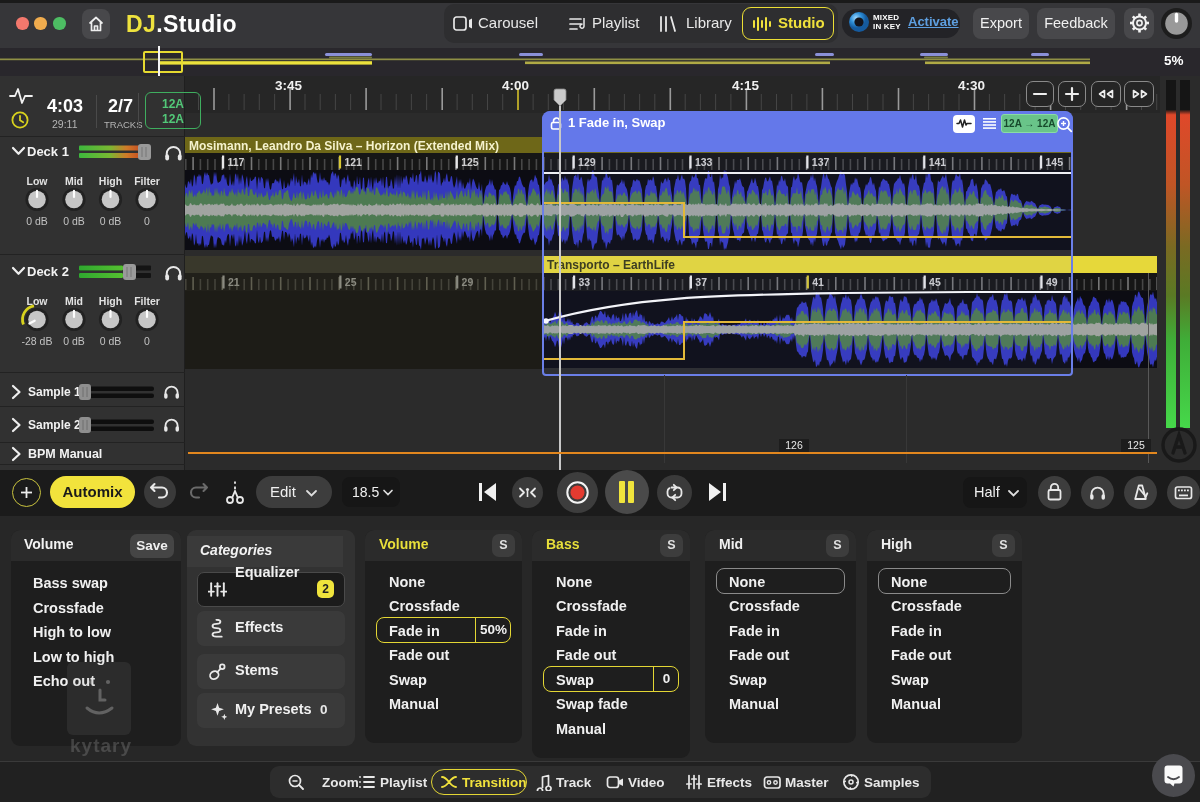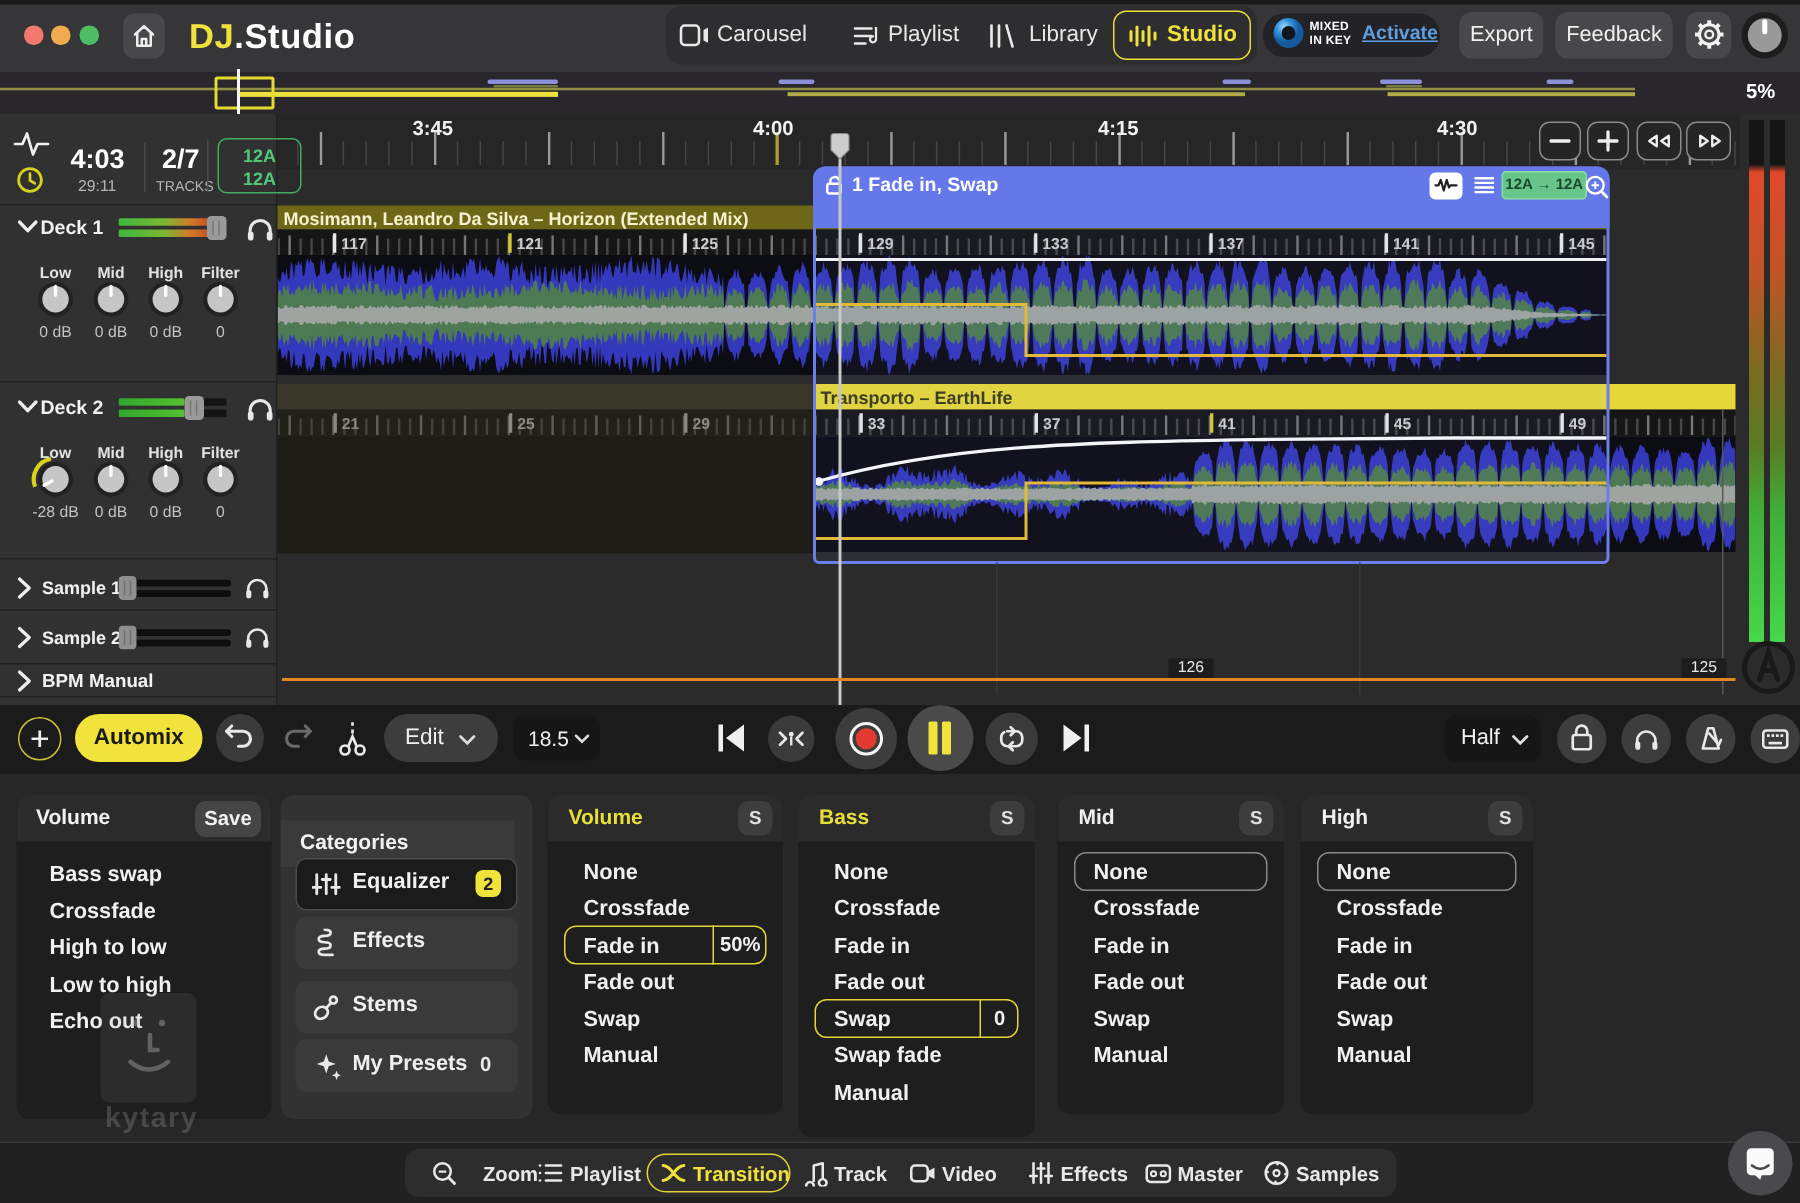--- a/index.html
+++ b/index.html
@@ -843,35 +843,35 @@
           <div class="txt" style="left:13px;top:6px;font-size:14px;font-weight:700;color:#f2f2f2;">Volume</div>
           <div class="abs" style="left:119px;top:3.5px;width:44px;height:24px;background:#454545;border-radius:7px;color:#f0f0f0;font-size:13.5px;font-weight:600;text-align:center;line-height:24px;">Save</div>
         </div>
         <div class="txt" style="left:22px;top:45px;font-size:14.5px;font-weight:600;color:#f0f0f0;">Bass swap</div>
         <div class="txt" style="left:22px;top:70px;font-size:14.5px;font-weight:600;color:#f0f0f0;">Crossfade</div>
         <div class="txt" style="left:22px;top:94px;font-size:14.5px;font-weight:600;color:#f0f0f0;">High to low</div>
         <div class="txt" style="left:22px;top:119px;font-size:14.5px;font-weight:600;color:#f0f0f0;">Low to high</div>
         <div class="txt" style="left:22px;top:143px;font-size:14.5px;font-weight:600;color:#f0f0f0;">Echo out</div>
       </div>
       <div class="abs" style="left:187px;top:530px;width:168px;height:216px;background:#323232;border-radius:9px;overflow:hidden;">
-        <div class="abs" style="left:0;top:17px;width:156px;height:31px;background:#3a3a3a;">
+        <div class="abs" style="left:0;top:6px;width:156px;height:31px;background:#3a3a3a;font-style:italic;">
           <div class="txt" style="left:13px;top:6px;font-size:14px;font-weight:700;color:#f2f2f2;">Categories</div>
         </div>
         <div class="abs" style="left:10px;top:42px;width:148px;height:35px;background:#1b1b1b;border:1px solid #4a4a4a;border-radius:7px;"></div>
         <svg class="abs" style="left:21px;top:50px;" width="19" height="19" viewBox="0 0 18 18">
           <g stroke="#e8e8e8" stroke-width="1.8" stroke-linecap="round">
             <line x1="3" y1="3" x2="3" y2="15"></line>
             <line x1="9" y1="3" x2="9" y2="15"></line>
             <line x1="15" y1="3" x2="15" y2="15"></line>
             <line x1="0.5" y1="11" x2="5.5" y2="11"></line>
             <line x1="6.5" y1="6" x2="11.5" y2="6"></line>
             <line x1="12.5" y1="11" x2="17.5" y2="11"></line>
           </g>
         </svg>
-        <div class="txt" style="left:48px;top:50px;font-size:14.5px;font-weight:600;color:#f0f0f0;">Equalizer</div>
+        <div class="txt" style="left:48px;top:34px;font-size:14.5px;font-weight:600;color:#f0f0f0;">Equalizer</div>
         <div class="abs" style="left:130px;top:50px;width:17px;height:18px;background:#f0e43c;border-radius:5px;color:#222;font-size:12px;font-weight:700;text-align:center;line-height:18px;">2</div>
         <div class="abs" style="left:10px;top:81px;width:148px;height:35px;background:#3a3a3a;border-radius:7px;"></div>
         <svg class="abs" style="left:21px;top:89px;" width="19" height="19" viewBox="0 0 18 18">
           <path d="M6.5 1.5 c5 0 5 4 0 4 s-5 4 0 4 5 4 0 4 -5 4 0 4 h5" transform="translate(1.5,-0.8)" fill="none" stroke="#e8e8e8" stroke-width="1.7" stroke-linecap="round"></path>
         </svg>
         <div class="txt" style="left:48px;top:89px;font-size:14.5px;font-weight:600;color:#f0f0f0;">Effects</div>
         <div class="abs" style="left:10px;top:124px;width:148px;height:35px;background:#3a3a3a;border-radius:7px;"></div>
         <svg class="abs" style="left:21px;top:132px;" width="19" height="19" viewBox="0 0 18 18">
           <g fill="none" stroke="#e8e8e8" stroke-width="1.7" stroke-linecap="round">
             <circle cx="13.5" cy="4.5" r="2.2"></circle>

